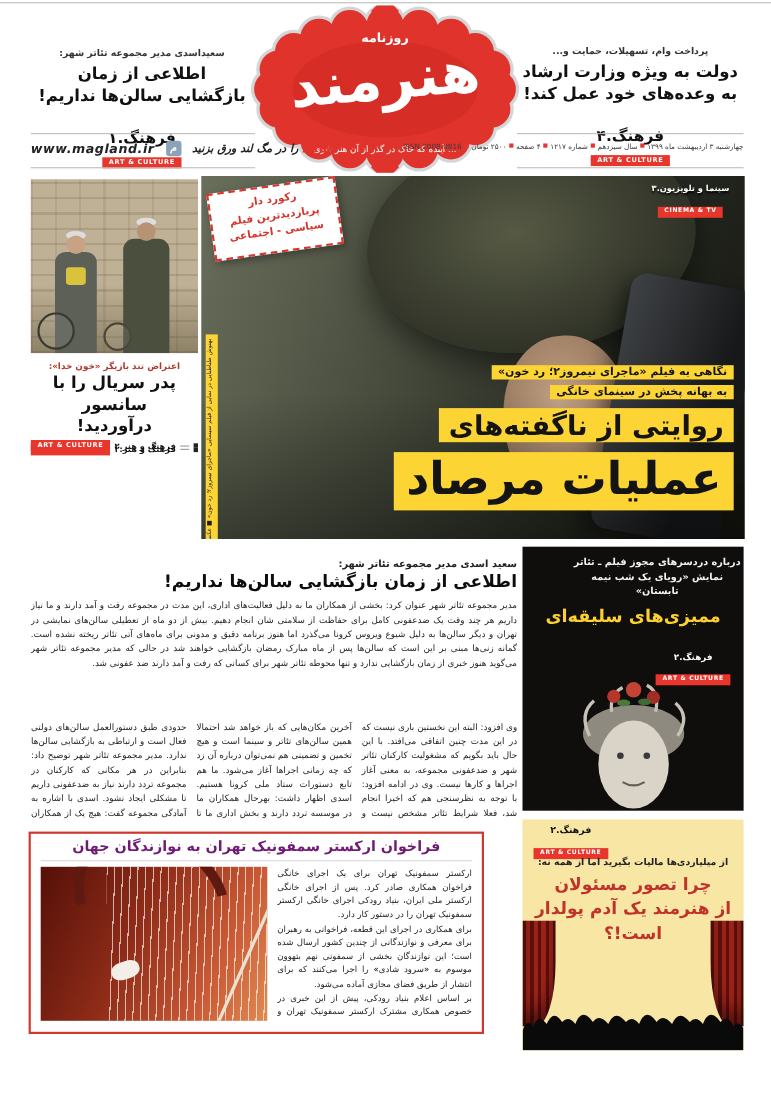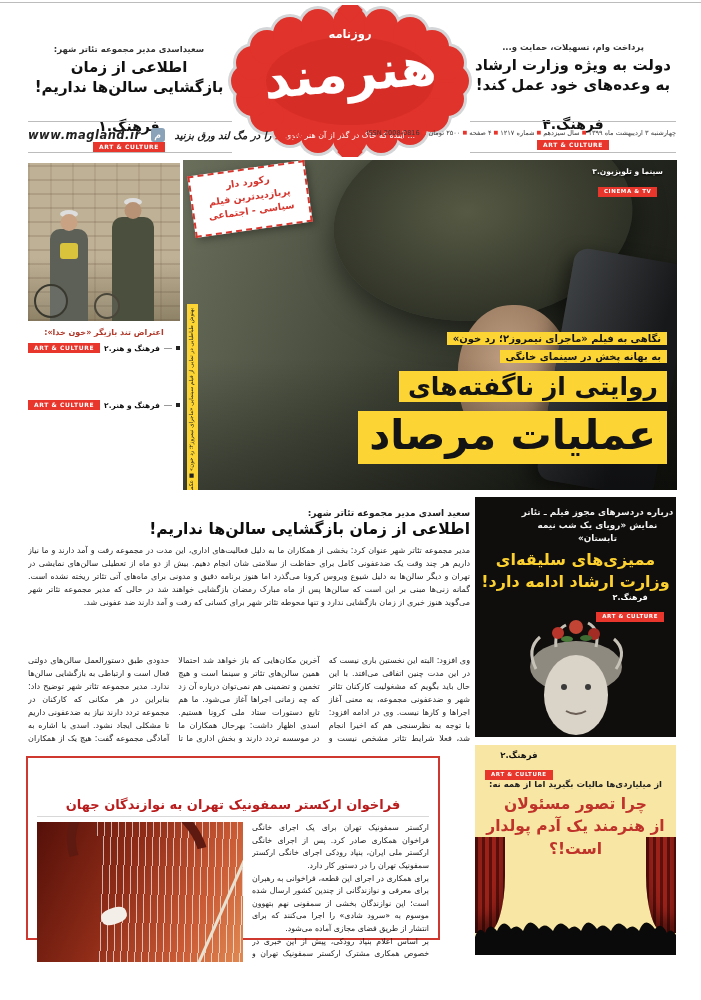--- a/index.html
+++ b/index.html
@@ -122,21 +122,21 @@
   .curtain { position:absolute; top:0; width:30px; height:96px;
              background:repeating-linear-gradient(90deg,#5e100c 0 3px,#9e231a 3px 7px);
              box-shadow:inset 0 -14px 14px rgba(0,0,0,.45); }
   .curtain.l { left:0; border-radius:0 0 60% 0; }
   .curtain.r { right:0; border-radius:0 0 0 60%; }
   .crowd { position:absolute; bottom:0; left:0; }
 
   
   .orch { left:26px; top:756px; width:414px; height:184px; border:2px solid #cf382e;
           background:#fff; padding:5px 9px; }
-  .orch .head { text-align:center; font-size:13px; font-weight:900; color:#b91c1c;margin-top:34px; }
+  .orch .head { text-align:center; font-size:13px; font-weight:900; color:#701a75; }
   .orch .hline { border-top:1px solid #d8d8d8; margin:4px 0 5px; }
   .orow { display:flex; gap:9px; }
   .orow .txt { flex:1; height:140px; overflow:hidden; font-size:7.8px; }
   .harp { flex:0 0 206px; height:140px; position:relative; overflow:hidden;
           background:linear-gradient(115deg,#551009,#8f2c18 42%,#c95a35 75%,#e08a53); }
   .strings { position:absolute; inset:0 0 0 60px;
              background:repeating-linear-gradient(92deg, rgba(255,255,255,.65) 0 1px, transparent 1px 7px); }
   .harpneck { position:absolute; left:26px; top:-30px; width:150px; height:120px;
               border:9px solid #5e1a10; border-radius:50%; border-bottom-color:transparent; border-right-color:transparent;
               transform:rotate(32deg); }
@@ -251,20 +251,24 @@
     <div class="man" style="right:26px;width:42px;height:104px;background:#4b4f3e;">
       <span class="hair"></span>
         <span class="head" style="background:#b89274;"></span>
     </div>
     <div class="wheel" style="left:6px;"></div>
     <div class="wheel" style="left:66px;bottom:2px;width:26px;height:26px;border-color:#4a463a;"></div>
   </div>
 
   <div class="abs" style="left:28px;top:328px;width:152px;">
     <div class="s1kick">اعتراض تند بازیگر «خون خدا»:</div>
+    <div class="s1head" style="margin-top:2px;">
+      <span>پدر سریال را با سانسور</span><br>
+      <span>درآوردید!</span>
+    </div>
     <div class="srow" style="margin-top:6px;">
       <span class="badge">ART &amp; CULTURE</span>
       <span class="lbl">فرهنگ و هنر.۲</span>
       <span class="ln"></span>
         <span class="endsq"></span>
     </div>
   </div>
 
   <div class="abs" style="left:28px;top:394px;width:152px;">
     <div class="srow" style="margin-top:6px;">
@@ -301,21 +305,20 @@
     <div class="mbottom bodytxt">وی افزود: البته این نخستین باری نیست که در این مدت چنین اتفاقی می‌افتد. با این حال باید بگویم که مشغولیت کارکنان تئاتر شهر و ضدعفونی مجموعه، به معنی آغاز اجراها و کارها نیست. وی در ادامه افزود: با توجه به نظرسنجی هم که اخیرا انجام شد، فعلا شرایط تئاتر مشخص نیست و آخرین مکان‌هایی که باز خواهد شد احتمالا همین سالن‌های تئاتر و سینما است و هیچ تخمین و تضمینی هم نمی‌توان درباره آن زد که چه زمانی اجراها آغاز می‌شود. ما هم تابع دستورات ستاد ملی کرونا هستیم. اسدی اظهار داشت: بهرحال همکاران ما در موسسه تردد دارند و بخش اداری ما تا حدودی طبق دستورالعمل سالن‌های دولتی فعال است و ارتباطی به بازگشایی سالن‌ها ندارد. مدیر مجموعه تئاتر شهر توضیح داد: بنابراین در هر مکانی که کارکنان در مجموعه تردد دارند نیاز به ضدعفونی داریم تا مشکلی ایجاد نشود. اسدی با اشاره به آمادگی مجموعه گفت: هیچ یک از همکاران ما آنقدر درگیر نیستند که نتوانند نظافت‌های معمول را با مواد ضدعفونی انجام دهند تا درگیر ویروس نشوند و اتفاق ناخوشایندی رخ ندهد. وی درباره بازگشایی سالن‌ها گفت: هنوز اطلاعی از زمان بازگشایی سالن‌ها نداریم.</div>
   </div>
 
   <div class="abs dark">
     <div class="kick">
       <span>درباره دردسرهای مجوز فیلم ـ تئاتر</span><br>
       <span>نمایش «رویای یک شب نیمه تابستان»</span>
     </div>
     <div class="head">
       <span>ممیزی‌های سلیقه‌ای</span><br>
-      <span>وزارت ارشاد ادامه دارد!</span>
     </div>
     <div class="sec">
       <span class="w">فرهنگ.۲</span>
       <span class="badge" style="font-size:5.5px;">ART &amp; CULTURE</span>
     </div>
     <svg class="figsvg" width="140" height="128" viewBox="0 0 140 128">
       <ellipse cx="70" cy="58" rx="46" ry="26" fill="#8f8a80"></ellipse>
       <path d="M30,60 Q20,40 34,28 M110,60 Q122,42 108,30 M50,38 Q48,22 60,16 M90,38 Q94,20 82,14" stroke="#c7c2b8" stroke-width="3" fill="none"></path>
       <circle cx="52" cy="24" r="6" fill="#b8352b"></circle>
         <circle cx="70" cy="18" r="7" fill="#c24434"></circle>

